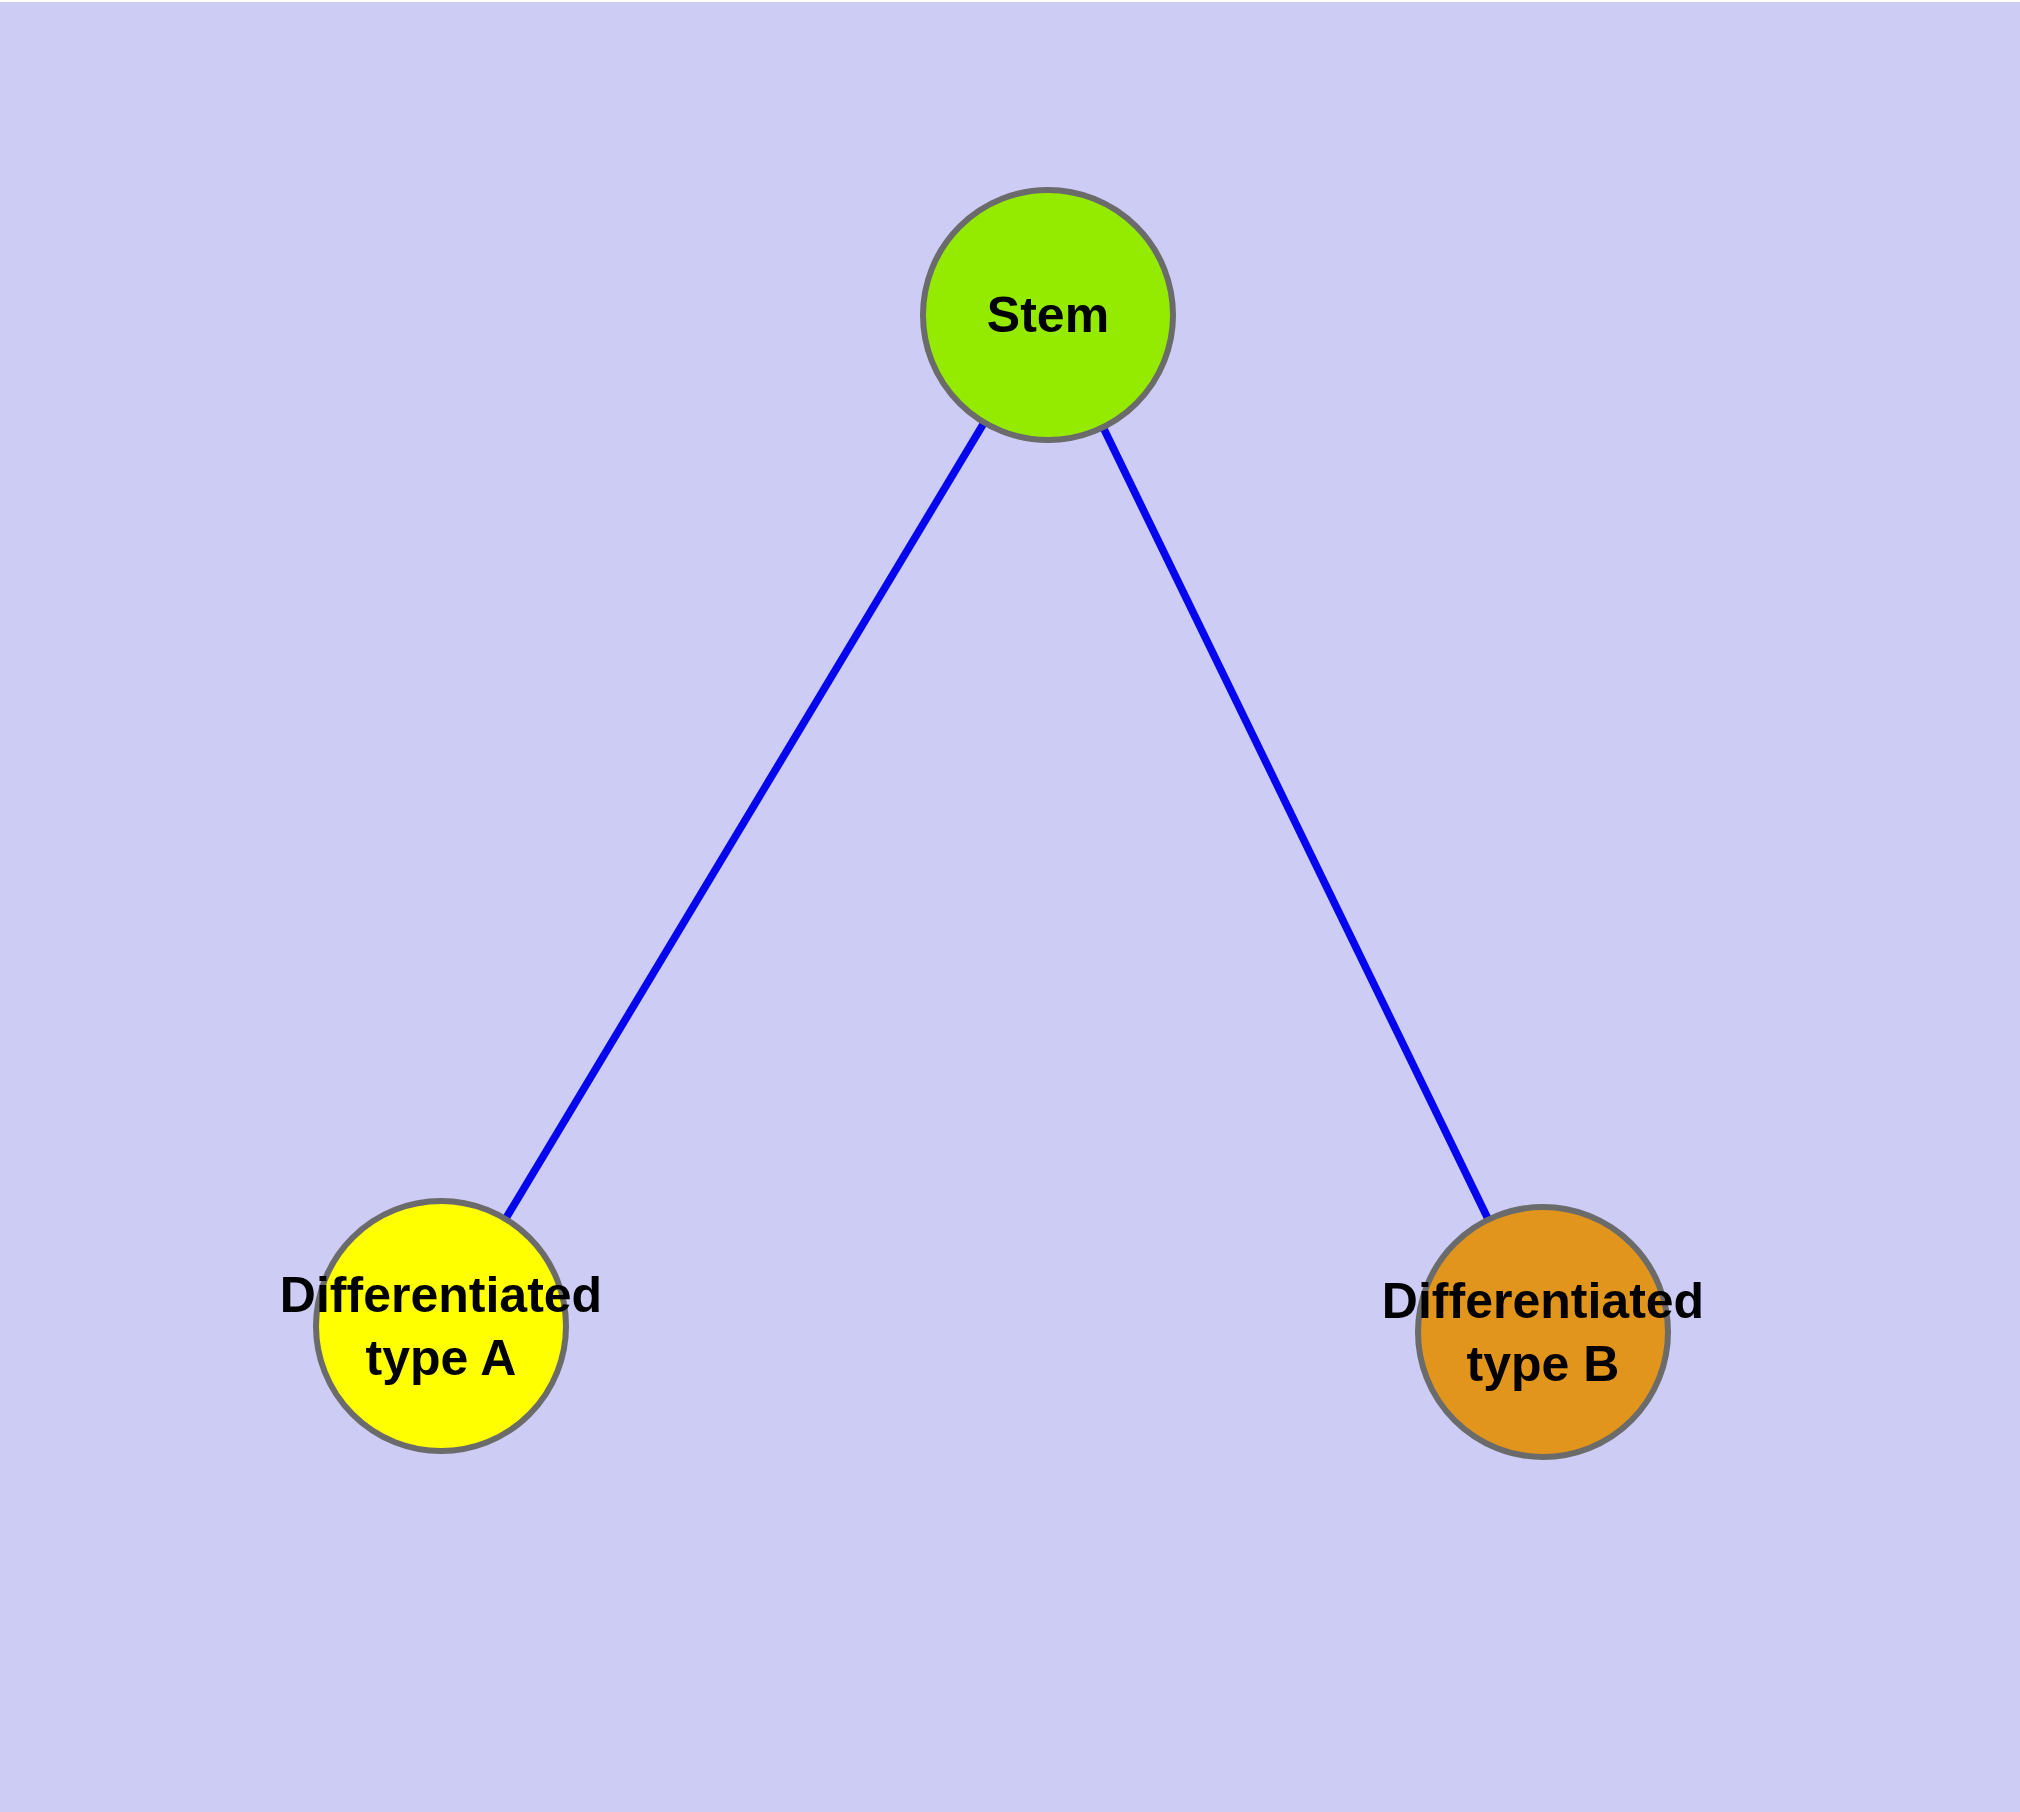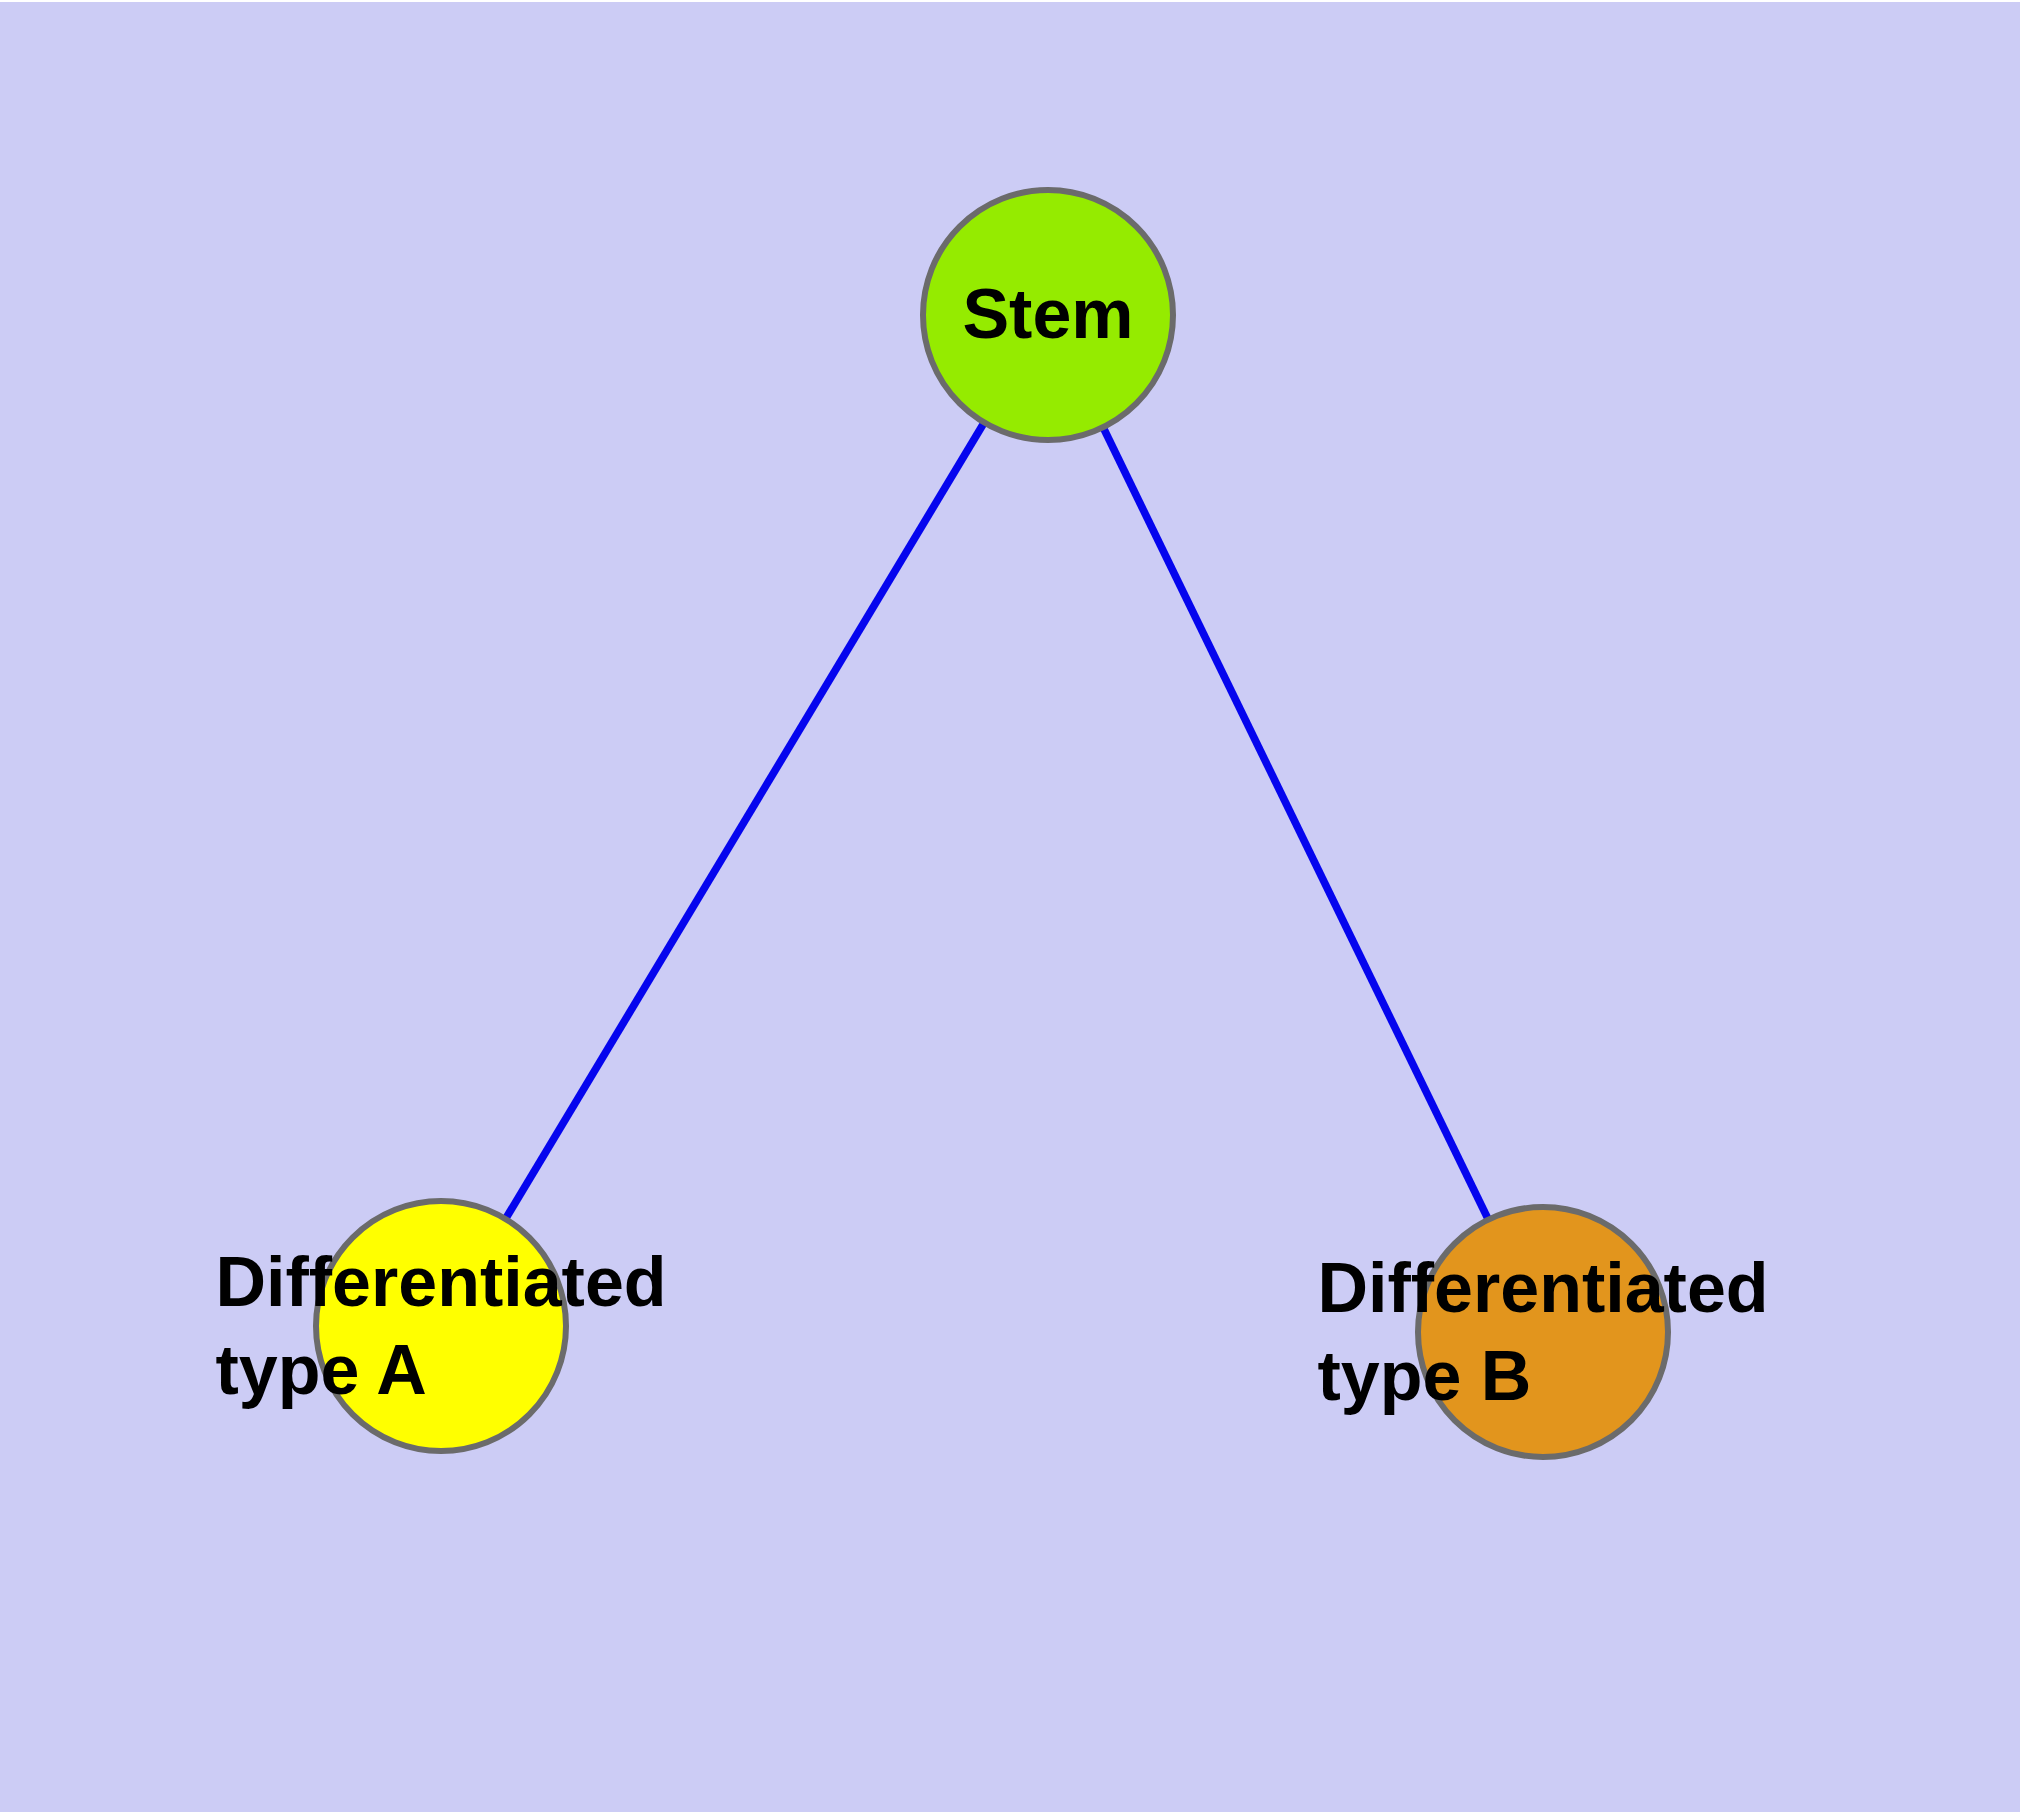--- a/index.html
+++ b/index.html
@@ -33,23 +33,23 @@
     border-radius: 50%;
     box-sizing: border-box;
     z-index: 2;
   }
   .node-label {
     position: absolute;
     left: 50%;
     top: 50%;
     transform: translate(-50%, -50%);
     white-space: pre-line;
-    text-align: left;
+    text-align: center;
     font-weight: 700;
-    font-size: 70px;
+    font-size: 50px;
     line-height: 1.25;
     color: #000000;
     width: max-content;
   }
 </style>
 </head>
 <body>
 
 <div class="canvas" style="background: rgb(204, 204, 245);">
 

